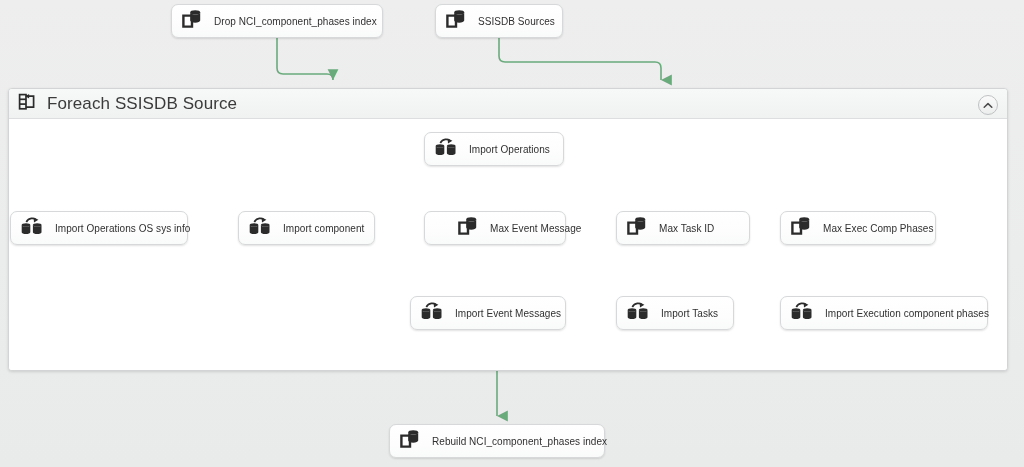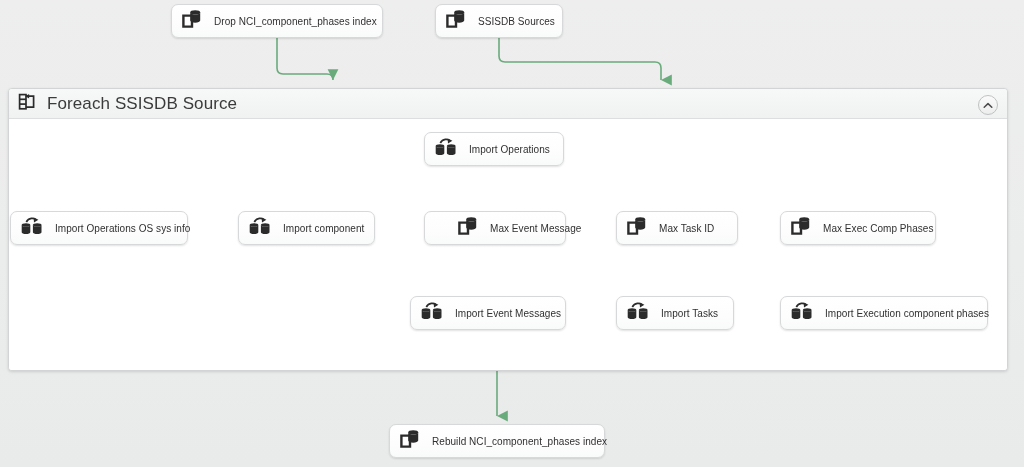--- a/index.html
+++ b/index.html
@@ -261,21 +261,21 @@
           <ellipse cx="14.2" cy="3.4" rx="5.0" ry="2.1"></ellipse>
           <path d="M 9.2 3.4 L 9.2 11.6 C 9.2 12.8 11.5 13.7 14.2 13.7 C 16.9 13.7 19.2 12.8 19.2 11.6 L 19.2 3.4 C 19.2 4.6 16.9 5.5 14.2 5.5 C 11.5 5.5 9.2 4.6 9.2 3.4 Z"></path>
           <path d="M 2.4 6.6 L 11.0 6.6 L 11.0 17.6 L 2.4 17.6 Z" fill="none" stroke="#2b2b2b" stroke-width="2.4"></path>
         </g>
         <path d="M 4.6 8.8 L 8.8 8.8 L 8.8 15.4 L 4.6 15.4 Z" fill="#ffffff"></path>
       </svg>
     </span>
     <span class="node-label">Max Event Message</span>
   </div>
 
-  <div class="node" style="left:616px; top:211px; width:122px;">
+  <div class="node" style="left:616px; top:211px; width:134px;">
     <span class="icon">
       <svg width="22" height="20" viewBox="0 0 22 20" xmlns="http://www.w3.org/2000/svg">
         <g fill="#2b2b2b">
           <ellipse cx="14.2" cy="3.4" rx="5.0" ry="2.1"></ellipse>
           <path d="M 9.2 3.4 L 9.2 11.6 C 9.2 12.8 11.5 13.7 14.2 13.7 C 16.9 13.7 19.2 12.8 19.2 11.6 L 19.2 3.4 C 19.2 4.6 16.9 5.5 14.2 5.5 C 11.5 5.5 9.2 4.6 9.2 3.4 Z"></path>
           <path d="M 2.4 6.6 L 11.0 6.6 L 11.0 17.6 L 2.4 17.6 Z" fill="none" stroke="#2b2b2b" stroke-width="2.4"></path>
         </g>
         <path d="M 4.6 8.8 L 8.8 8.8 L 8.8 15.4 L 4.6 15.4 Z" fill="#ffffff"></path>
       </svg>
     </span>

